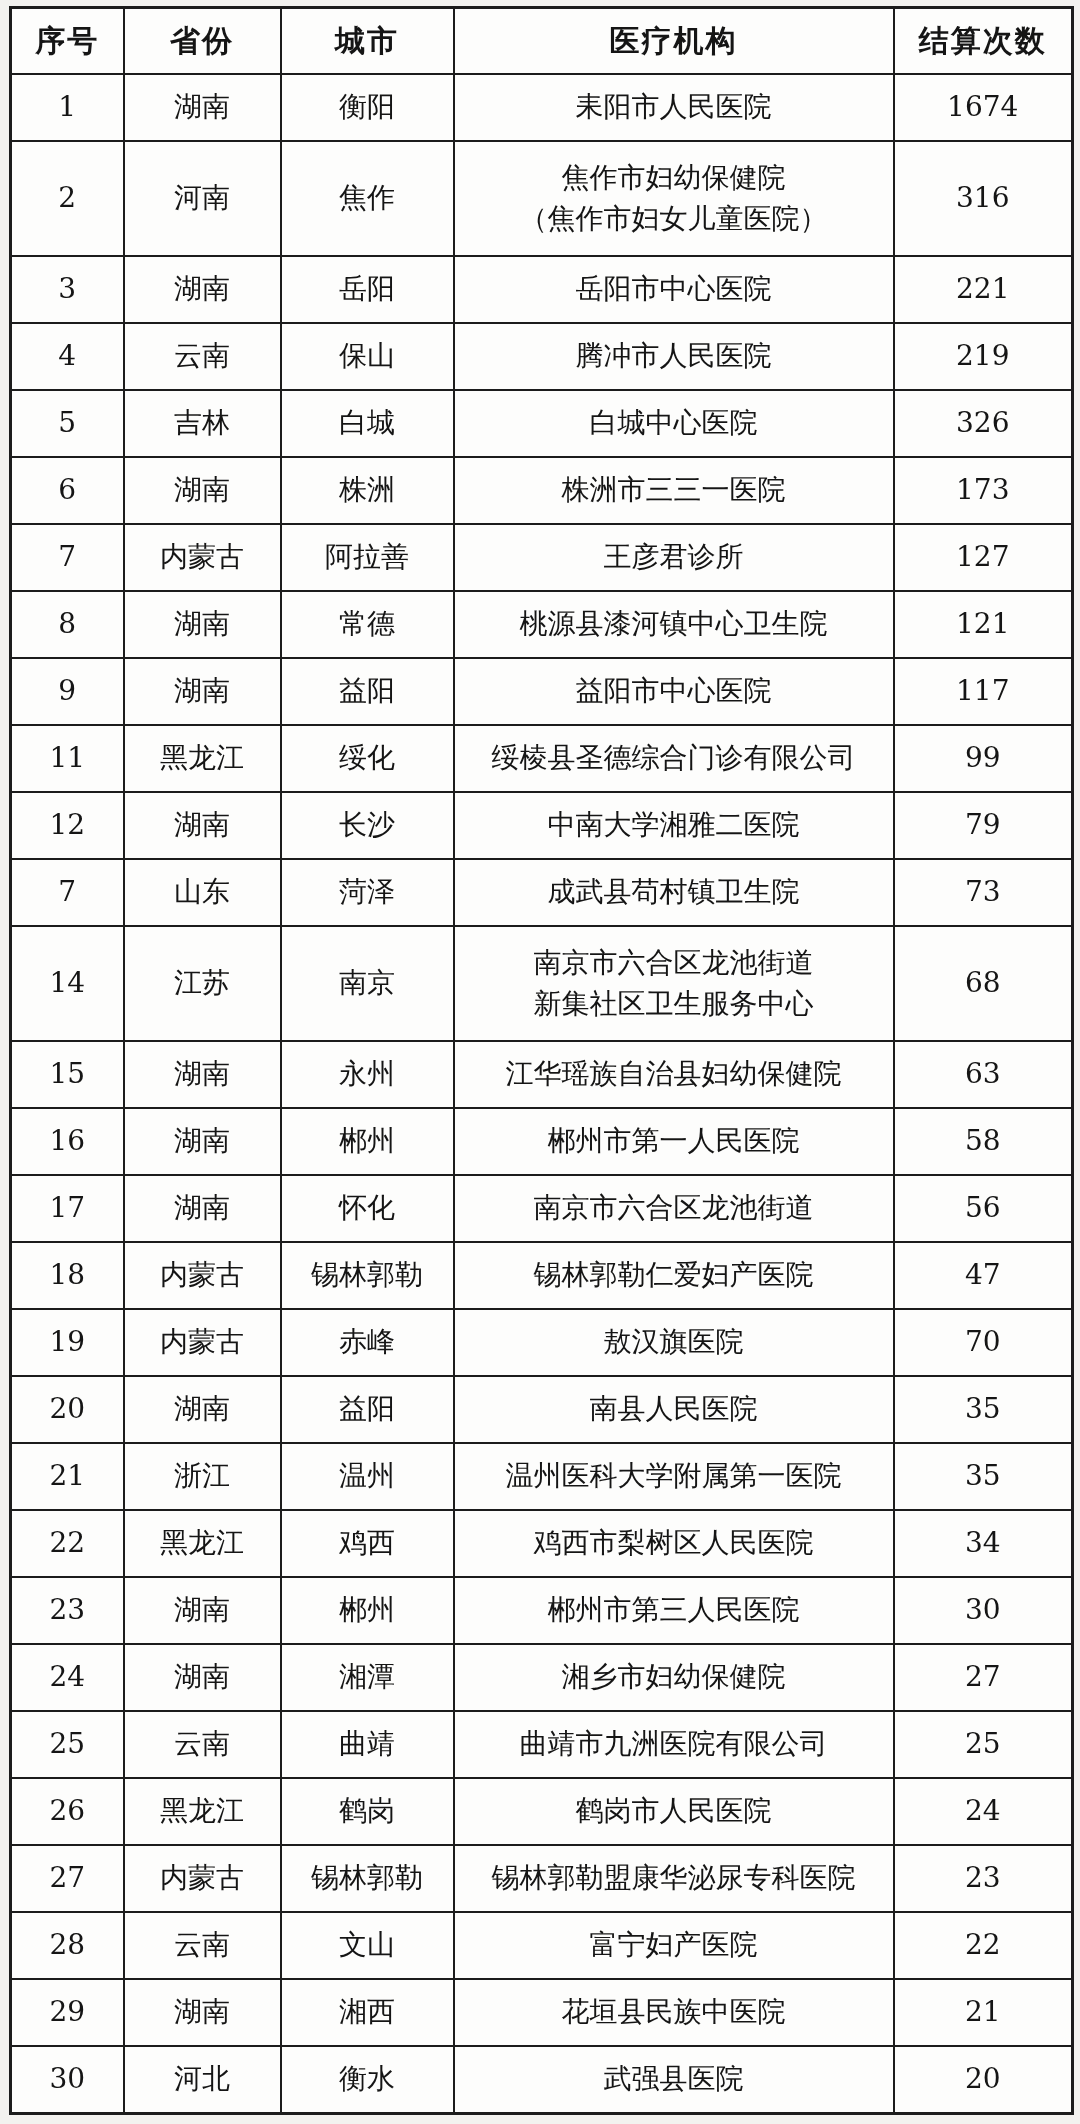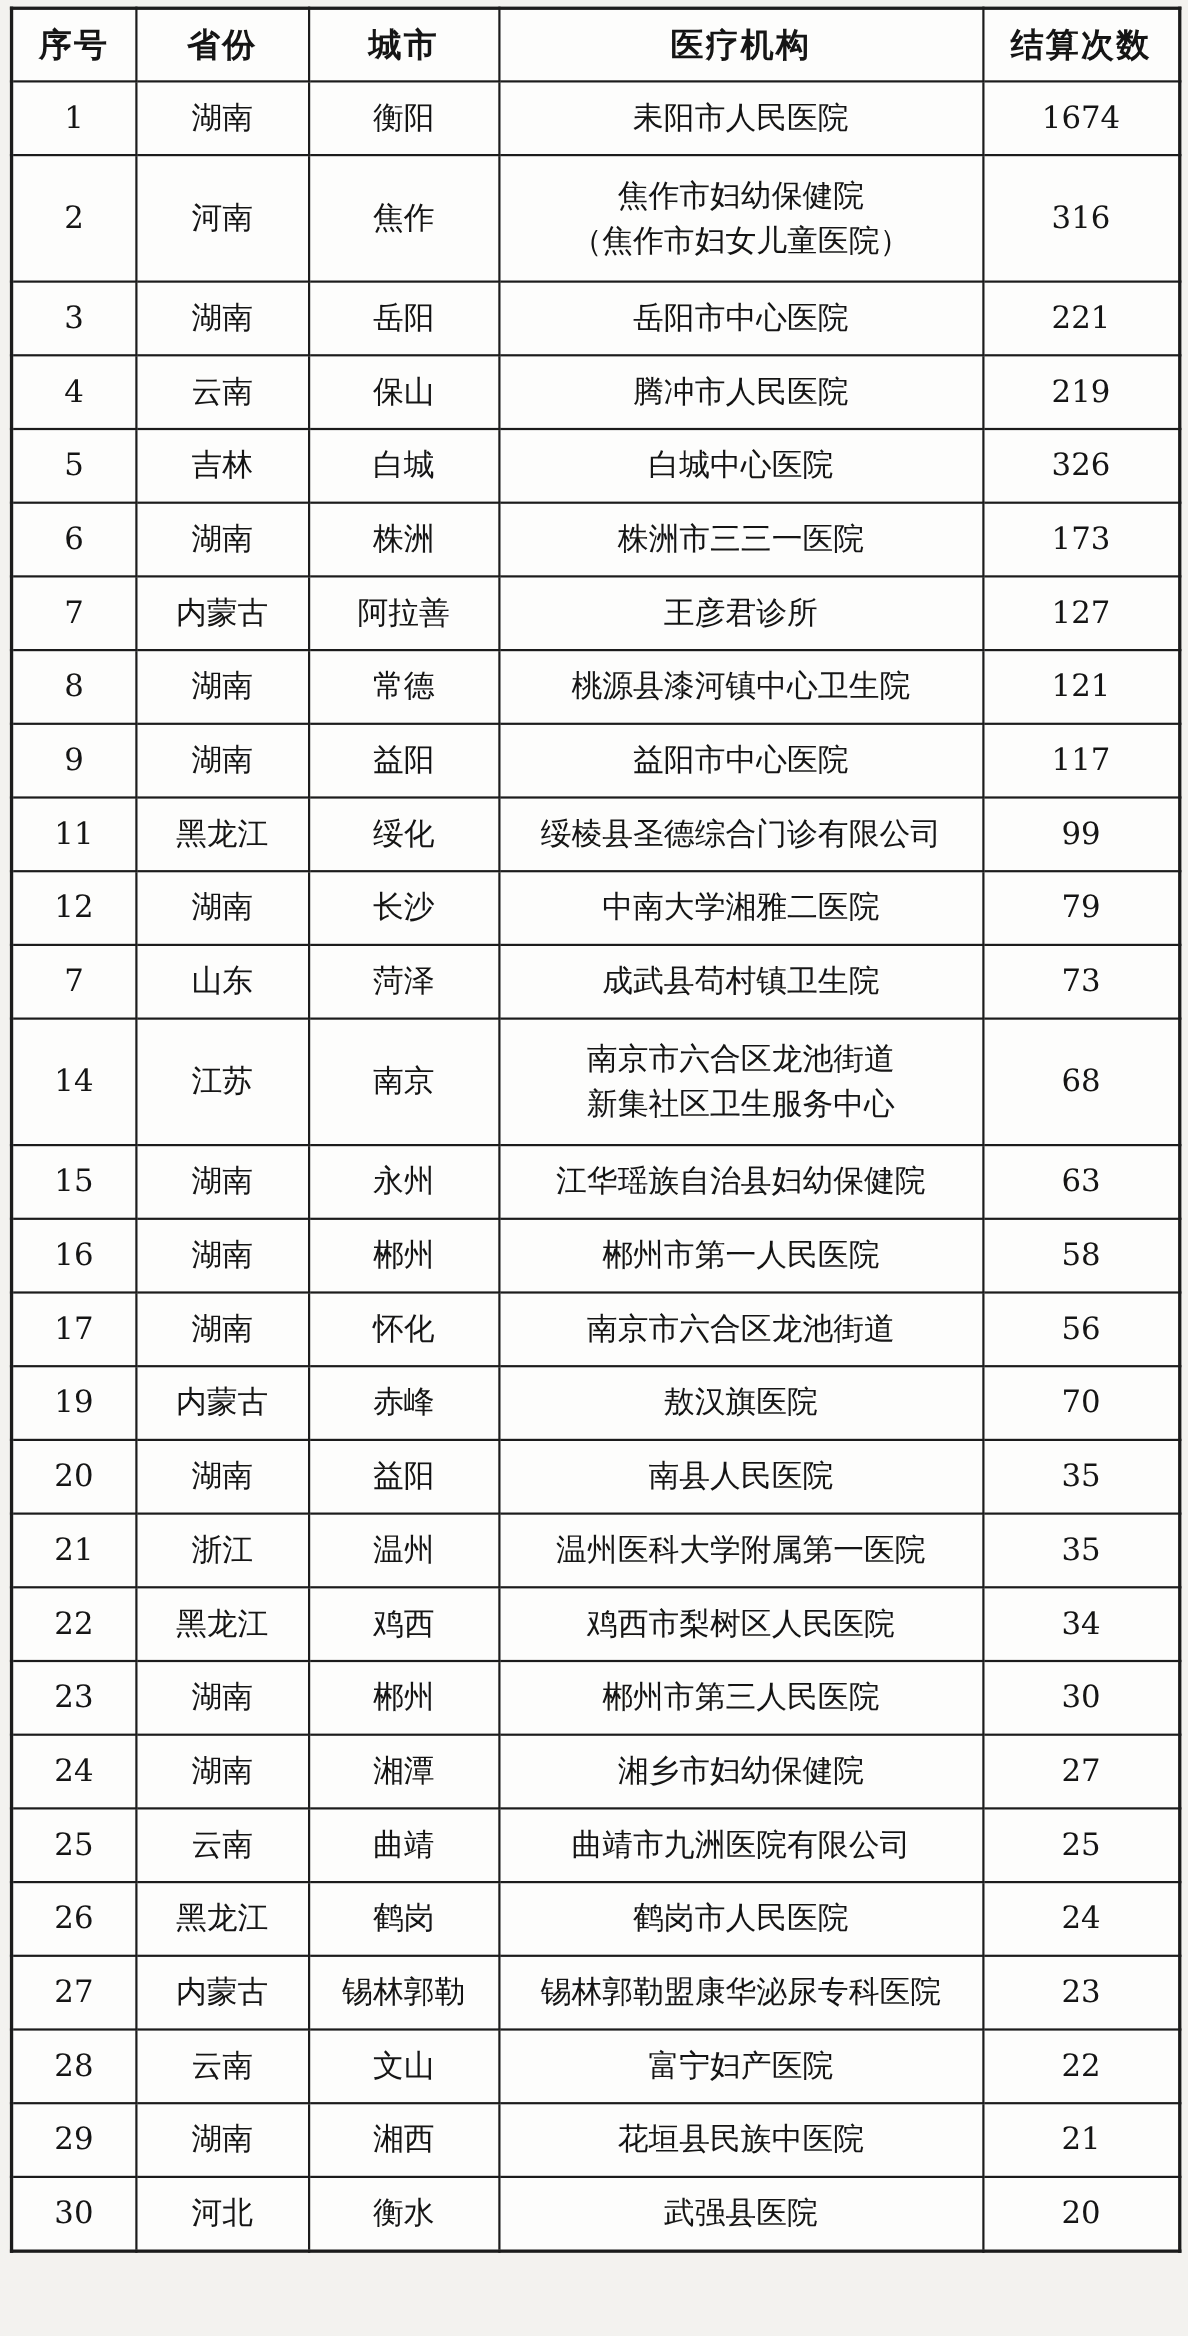--- a/index.html
+++ b/index.html
@@ -181,20 +181,27 @@
           <td>58</td>
         </tr>
         <tr>
           <td>17</td>
           <td>湖南</td>
           <td>怀化</td>
           <td class="inst">南京市六合区龙池街道</td>
           <td>56</td>
         </tr>
         <tr>
+          <td>18</td>
+          <td>内蒙古</td>
+          <td>锡林郭勒</td>
+          <td class="inst">锡林郭勒仁爱妇产医院</td>
+          <td>47</td>
+        </tr>
+        <tr>
           <td>19</td>
           <td>内蒙古</td>
           <td>赤峰</td>
           <td class="inst">敖汉旗医院</td>
           <td>70</td>
         </tr>
         <tr>
           <td>20</td>
           <td>湖南</td>
           <td>益阳</td>

